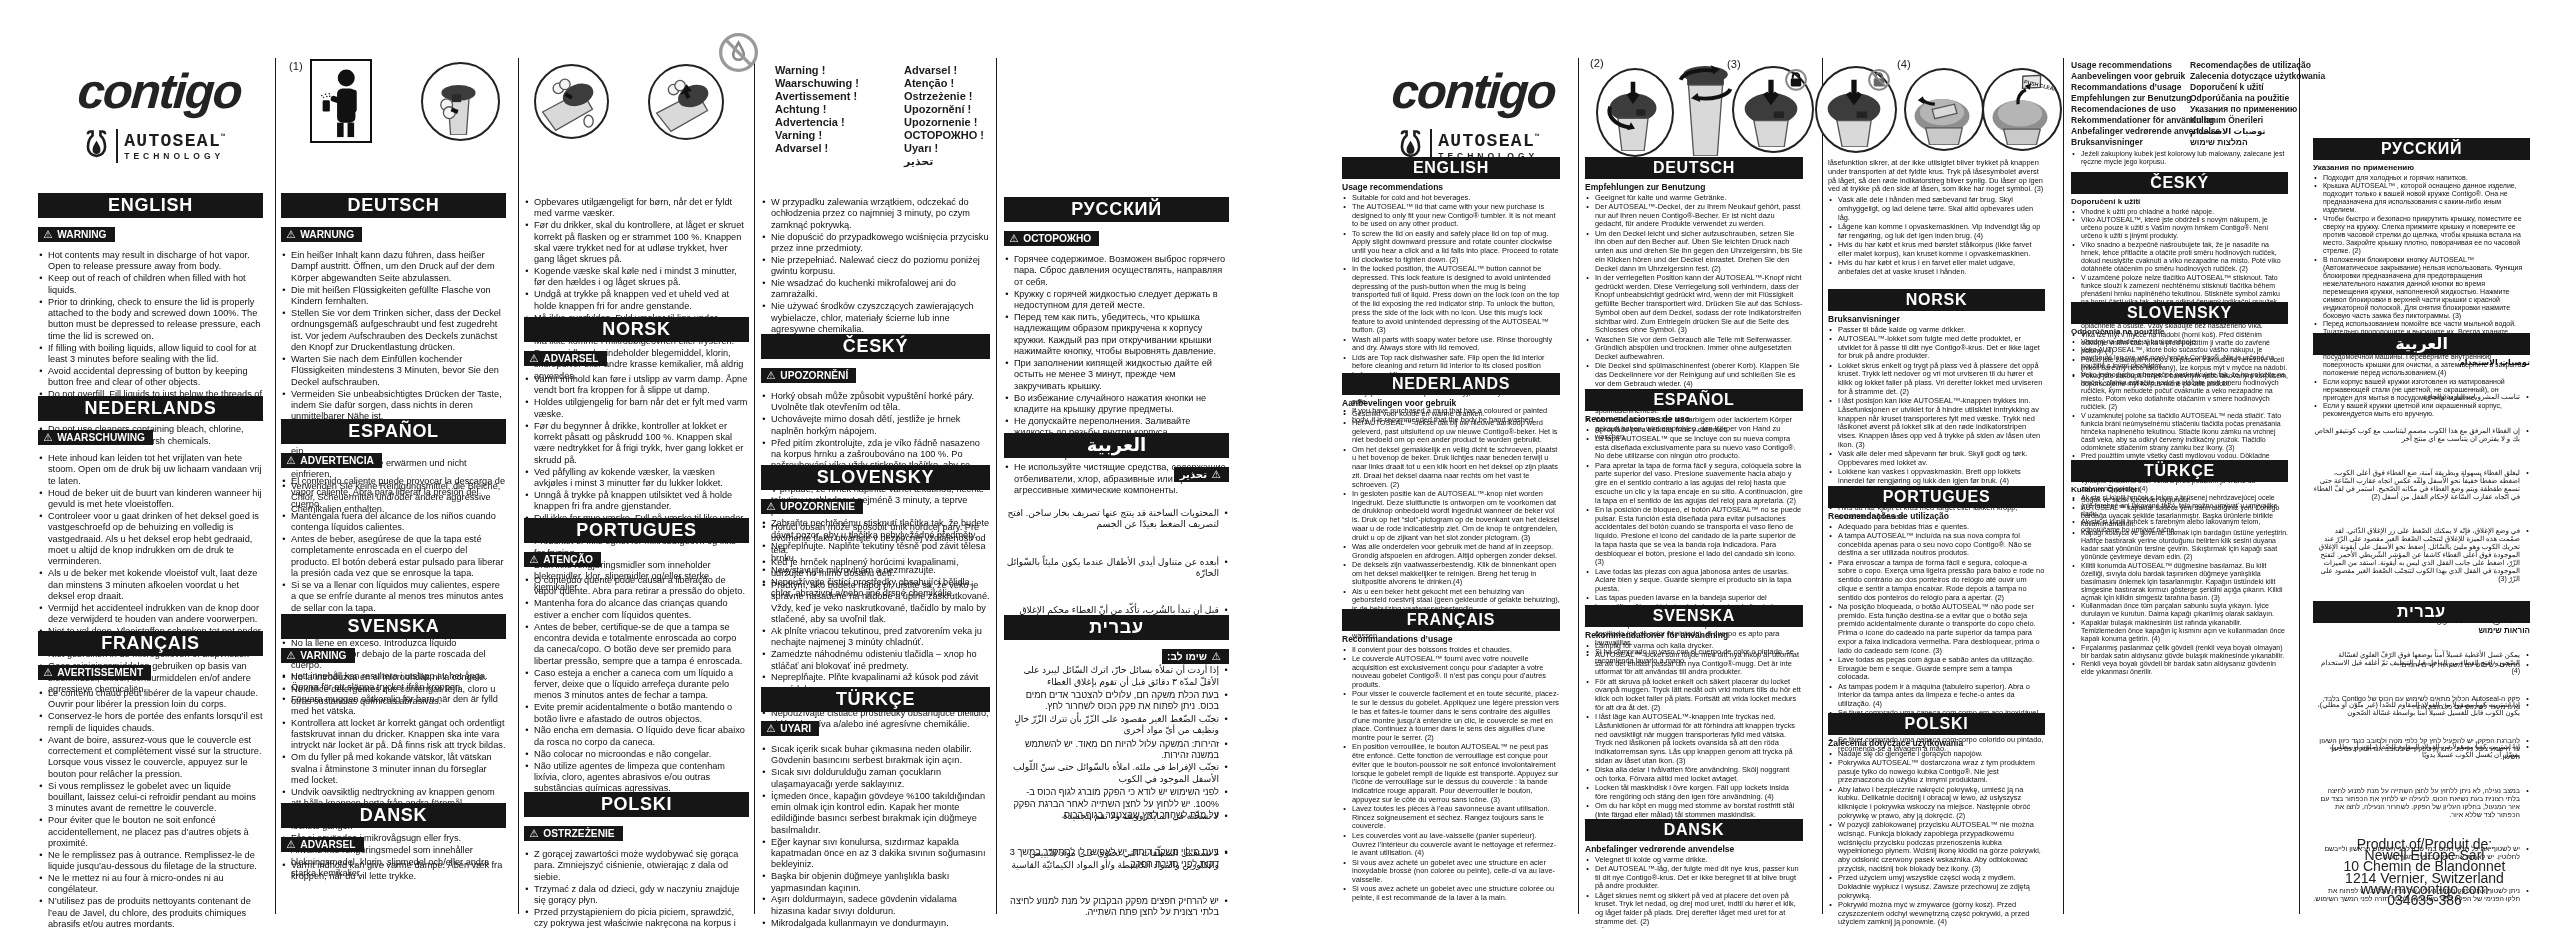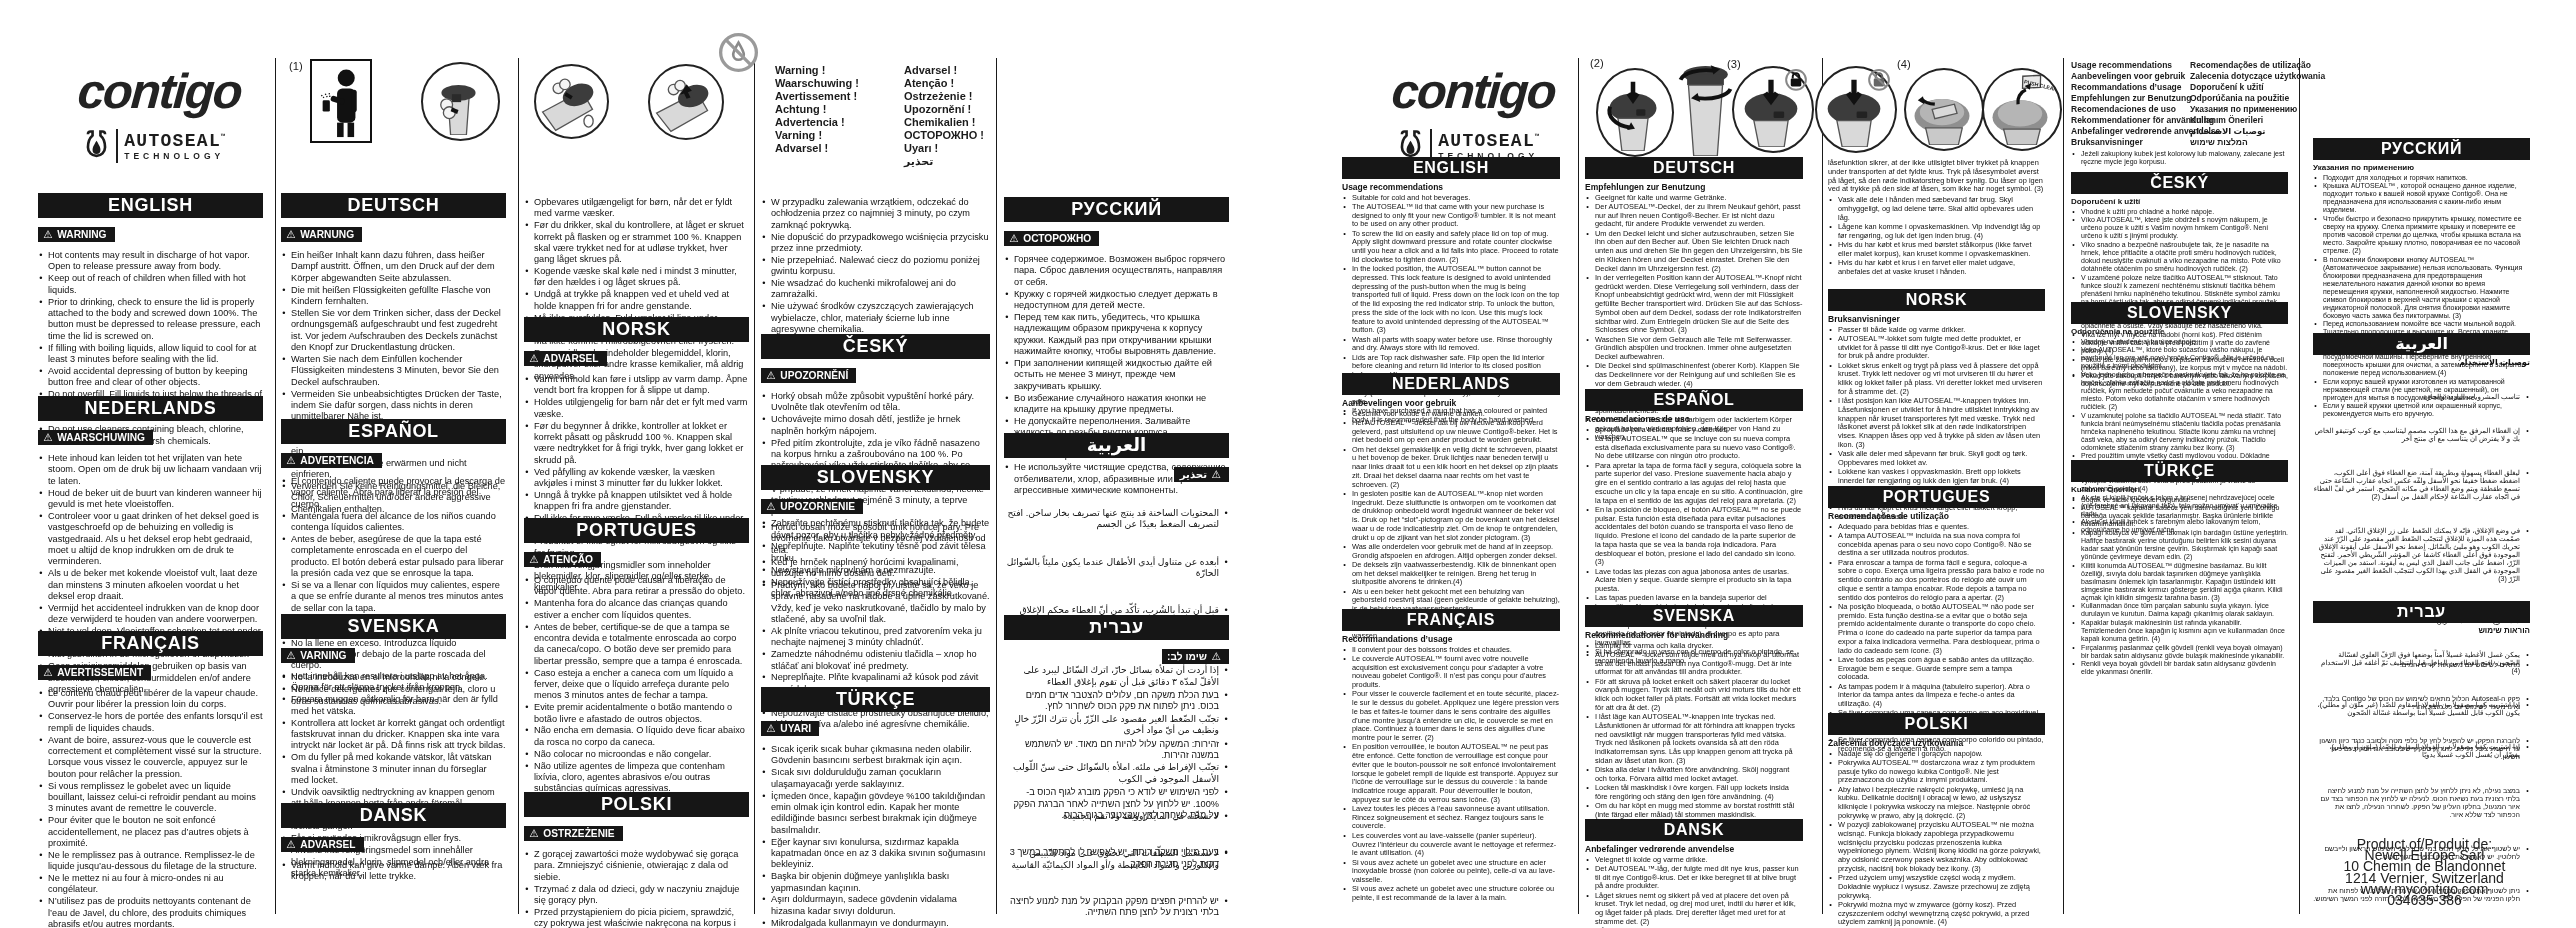--- a/index.html
+++ b/index.html
@@ -133,21 +133,21 @@
       <li>Achtung !</li>
       <li>Advertencia !</li>
       <li>Varning !</li>
       <li>Advarsel !</li>
     </ul>
   <ul class="langlist" id="warnlistB" style="left:904px;top:64px;list-style:none;margin:0;padding:0;">
       <li>Advarsel !</li>
       <li>Atenção !</li>
       <li>Ostrzeżenie !</li>
       <li>Upozornění !</li>
-      <li>Chemikalien !</li>
+      <li>Upozornenie !</li>
       <li>ОСТОРОЖНО !</li>
       <li>Uyarı !</li>
       <li>تحذير</li>
     </ul>
 
   <div class="logo" style="left:1392px;top:63px;font-size:49px;">contigo</div>
   <div class="asmark" style="left:1398px;top:129px;">
     <span>
       <svg width="25" height="32" viewBox="0 0 38 48">
           <path d="M6 6 Q6 2 10 2 L13 2 L13 8 Q6 14 6 26 a13 13 0 0 0 26 0 Q32 14 25 8 L25 2 L28 2 Q32 2 32 6" fill="none" stroke="#1d1d1d" stroke-width="4"></path>

